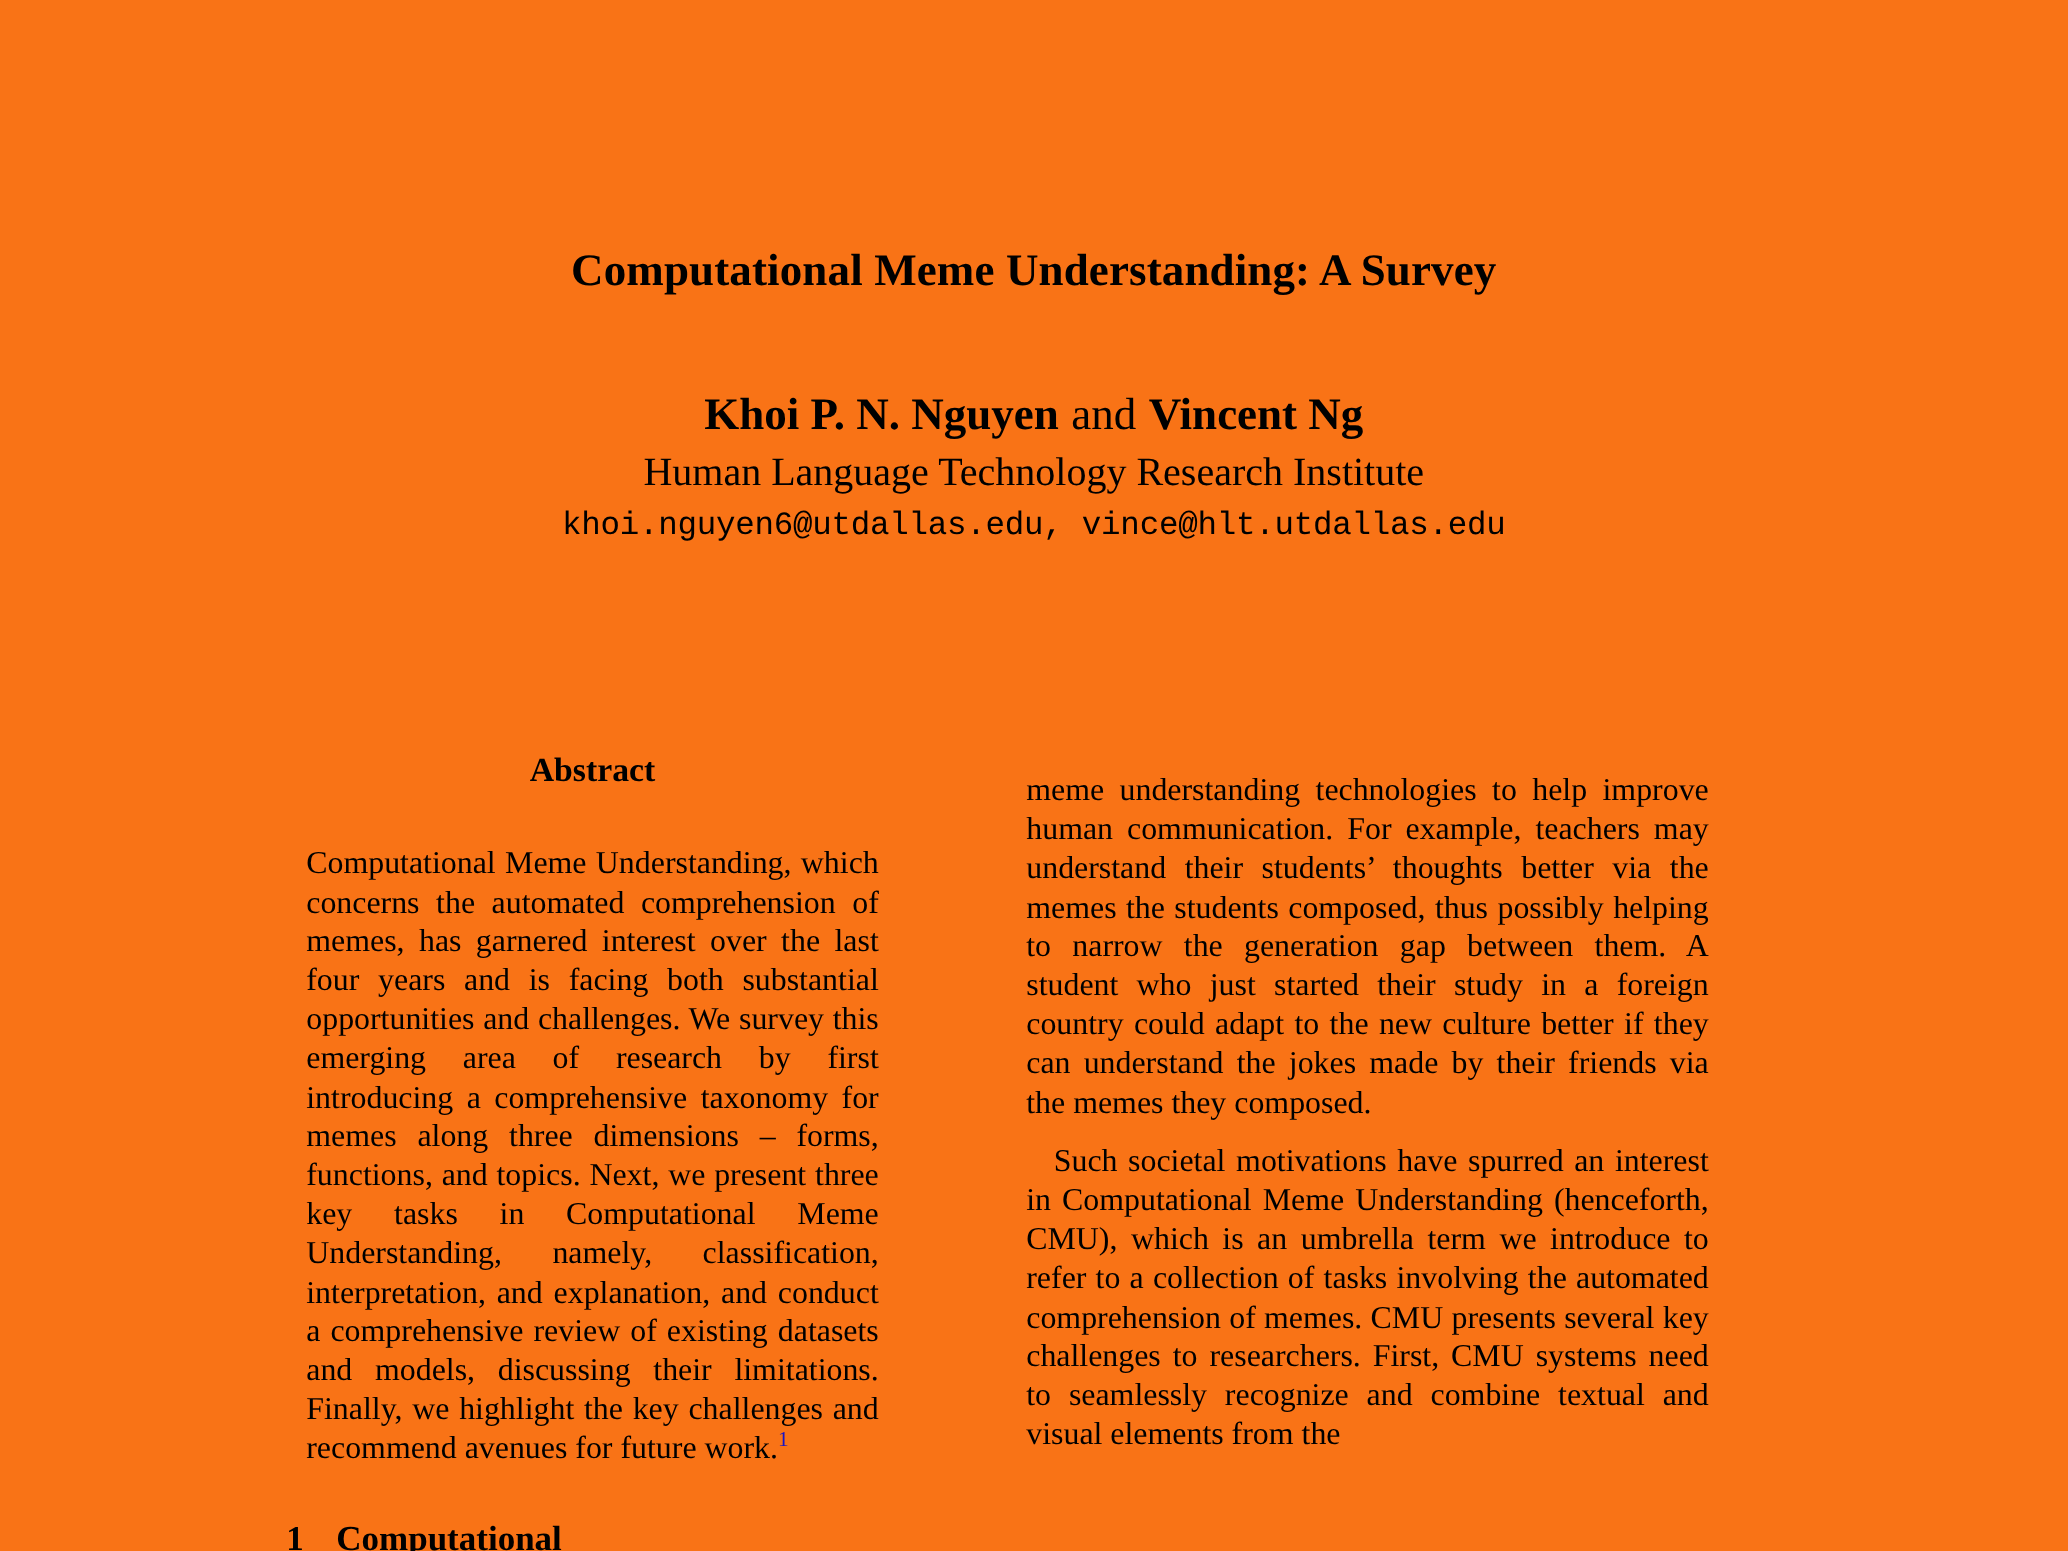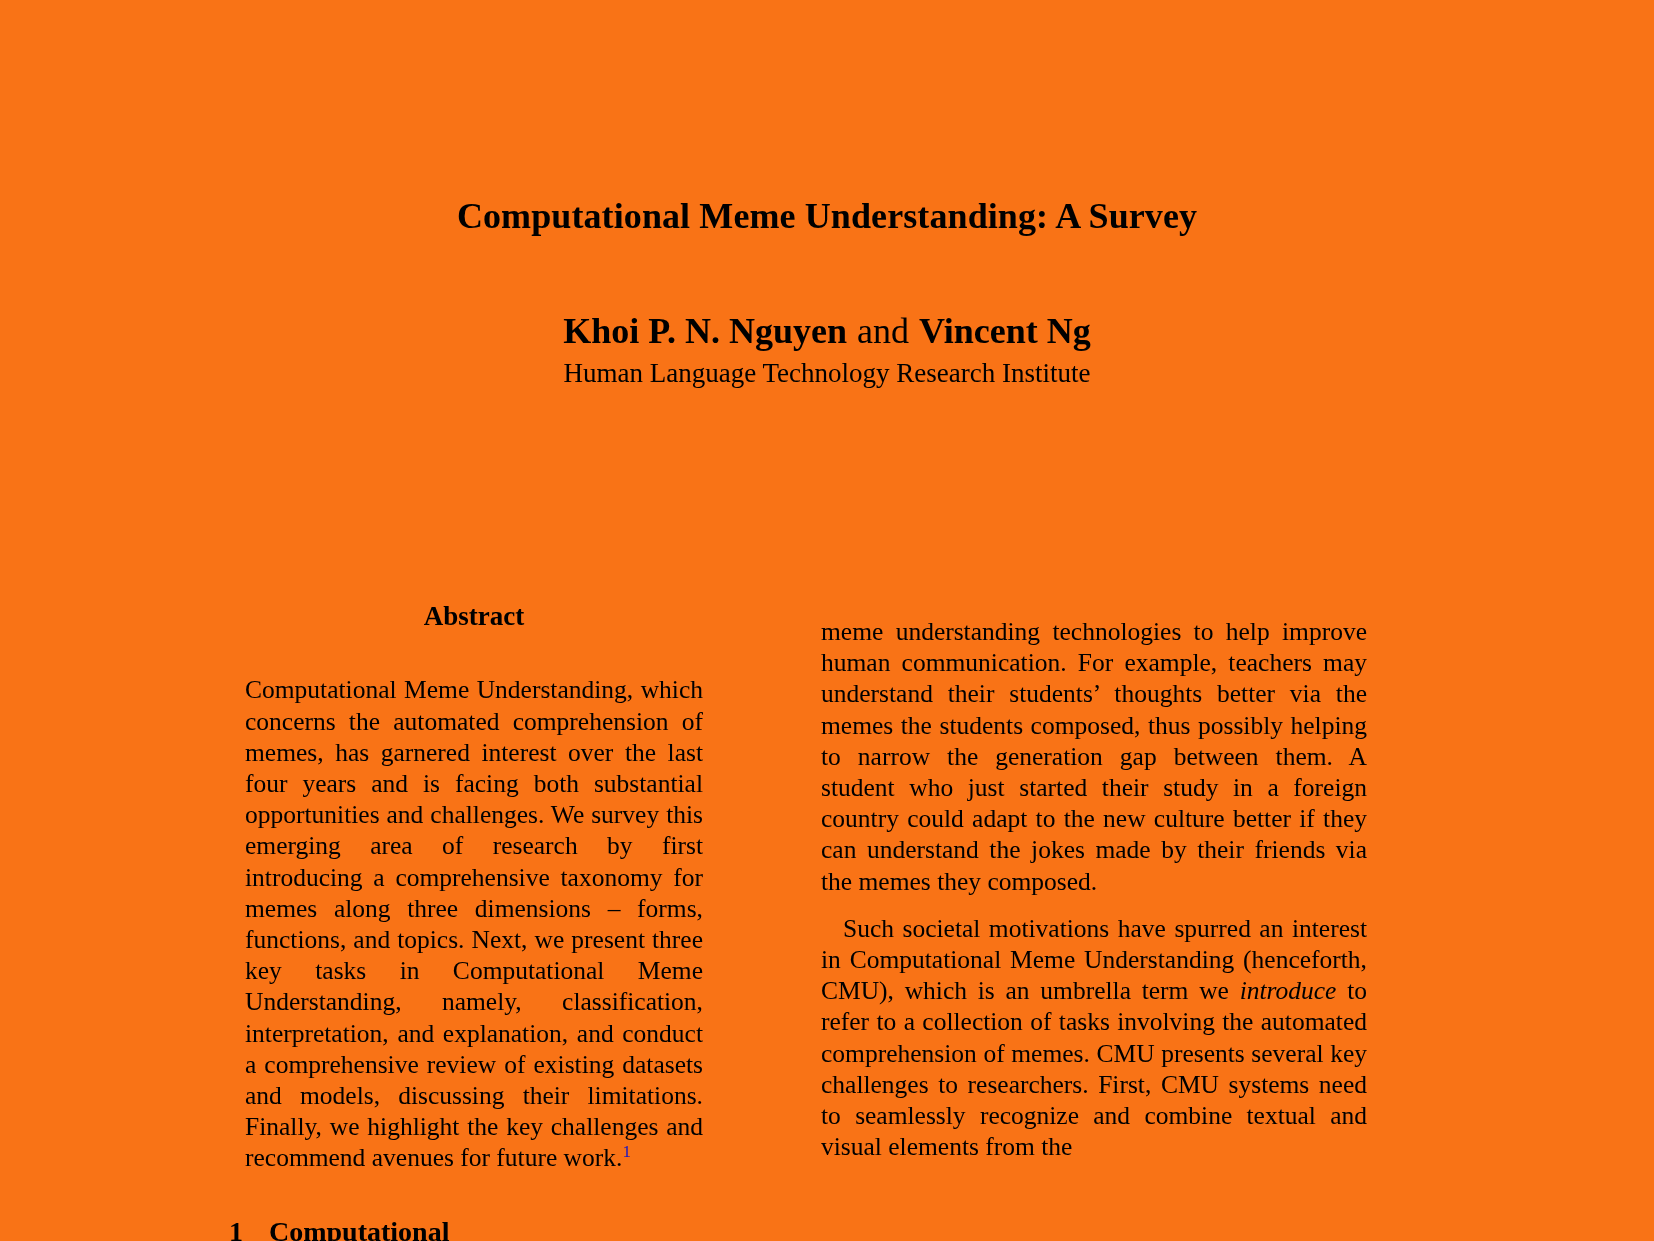--- a/index.html
+++ b/index.html
@@ -53,21 +53,21 @@
     white-space: nowrap;
   }
   .author-name {
     font-weight: bold;
   }
   .author-and {
     font-weight: normal;
     padding: 0 10px;
   }
   .affil-line {
-    font-size: 27px;
+    font-size: 32px;
     line-height: 1.33;
     margin: 0;
   }
   .email-line {
     font-family: "Liberation Mono", "DejaVu Sans Mono", monospace;
     font-size: 26px;
     line-height: 1.42;
     margin: 0;
     margin-top: 4px;
     letter-spacing: -0.2px;
@@ -111,21 +111,21 @@
     text-indent: 22px;
   }
 
   .footnote-ref {
     color: #1414c8;
     font-size: 17px;
     vertical-align: super;
     line-height: 0;
   }
 
-  .italic { font-style: italic; }
+  .italic { }
 
   .section-heading {
     font-size: 28px;
     font-weight: bold;
     margin: 40px 0 0 0;
     line-height: 1.25;
     display: flex;
     gap: 26px;
   }
   .section-num { display: inline-block; }
@@ -137,20 +137,21 @@
 
   <div class="title-block">
     <h1 class="paper-title">Computational Meme Understanding: A Survey</h1>
   </div>
 
   <div class="authors-block">
     <p class="author-line">
       <span class="author-name">Khoi P. N. Nguyen</span><span class="author-and">and</span><span class="author-name">Vincent Ng</span>
     </p>
     <p class="affil-line">Human Language Technology Research Institute</p>
+    <p class="email-line">khoi.nguyen6@utdallas.edu, vince@hlt.utdallas.edu</p>
   </div>
 
   <div class="columns">
 
     <div class="col col-left">
       <h2 class="abstract-heading">Abstract</h2>
       <p class="body-text"><span>Computational Meme Understanding, which concerns the automated comprehension of memes, has garnered interest over the last four years and is facing both substantial opportunities and challenges. We survey this emerging area of research by first introducing a comprehensive taxonomy for memes along three dimensions – forms, functions, and topics. Next, we present three key tasks in Computational Meme Understanding, namely, classification, interpretation, and explanation, and conduct a comprehensive review of existing datasets and models, discussing their limitations. Finally, we highlight the key challenges and recommend avenues for future work.</span><span class="footnote-ref">1</span></p>
 
       <h2 class="section-heading">
         <span class="section-num">1</span>

